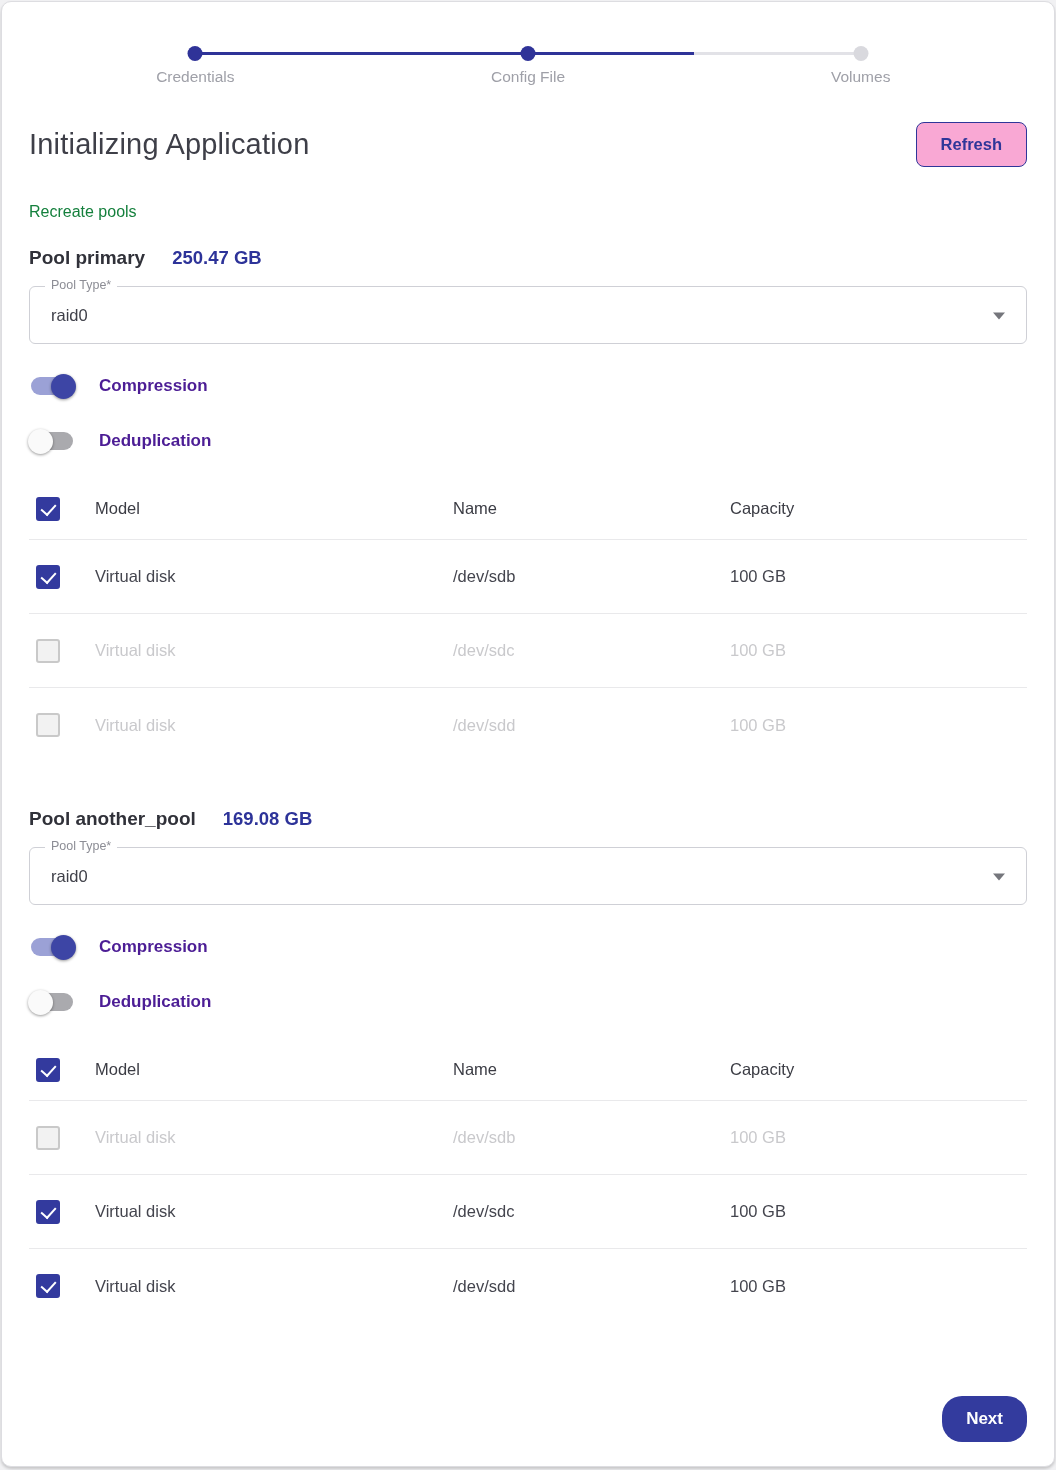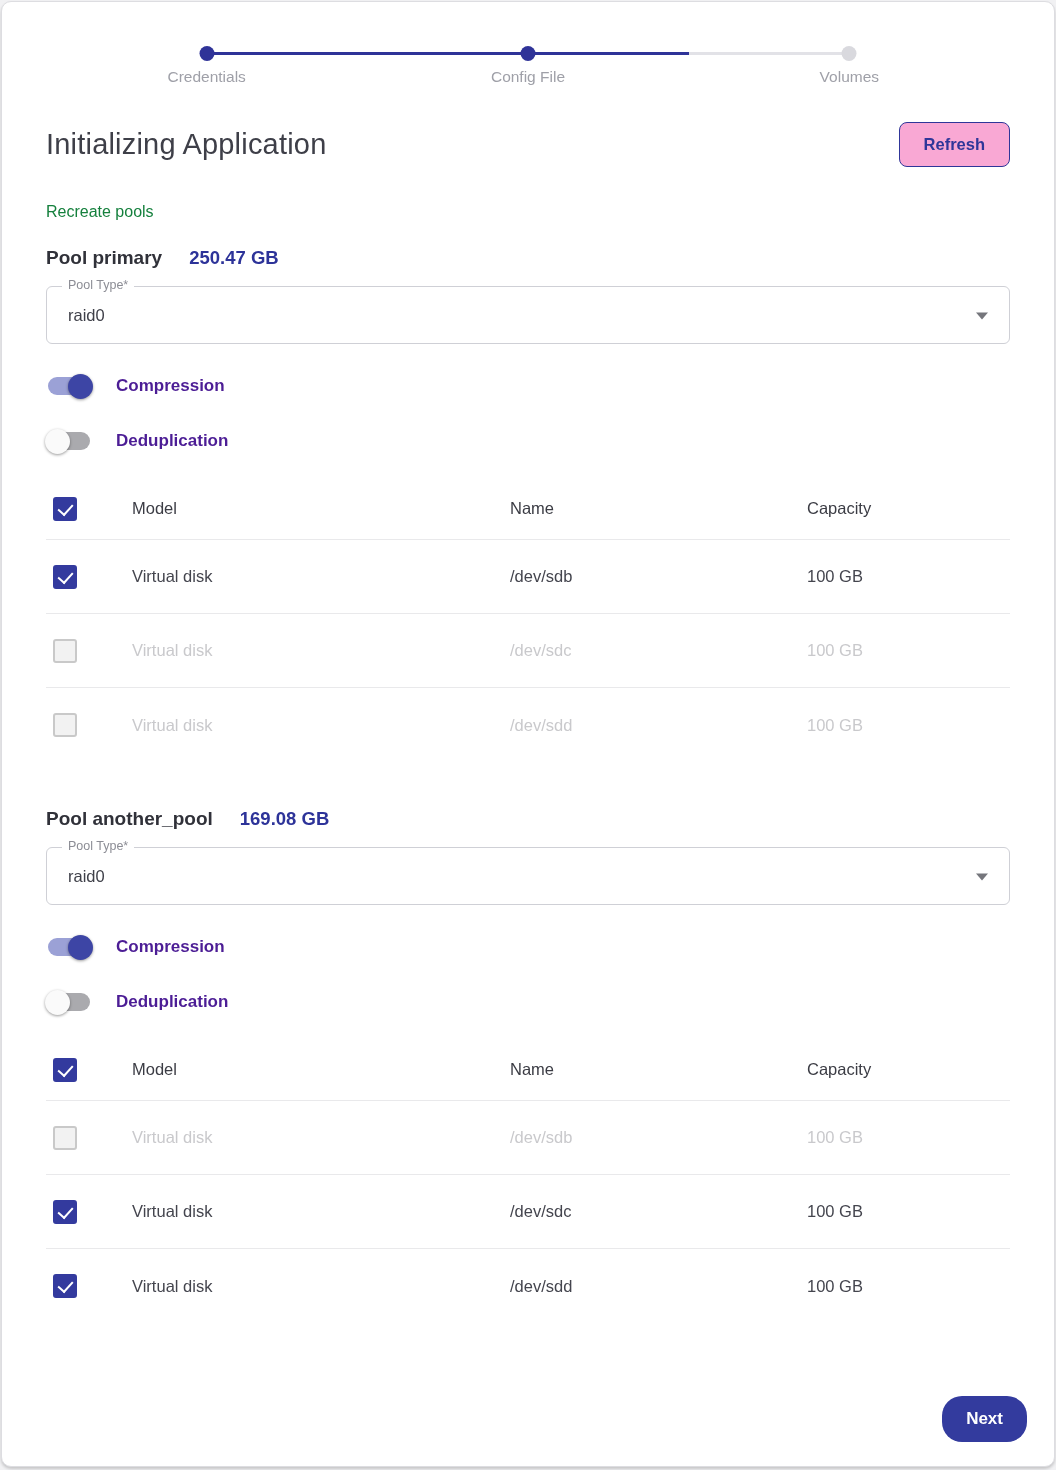--- a/index.html
+++ b/index.html
@@ -1,21 +1,21 @@
 <!DOCTYPE html>
 <html><head>
 <meta charset="utf-8">
 <style>
   * { margin:0; padding:0; box-sizing:border-box; }
   html,body { width:1056px; height:1470px; background:#f1f1f3; font-family:"Liberation Sans", sans-serif; }
   .card {
     position:absolute; left:1px; top:1px; width:1054px; height:1466px;
     background:#ffffff; border:1px solid #dddde1; border-radius:10px;
     box-shadow:0 2px 3px rgba(0,0,0,0.18);
-    padding:0 44px; overflow:hidden;
+    padding:0 27px; overflow:hidden;
   }
   
   .stepper { display:flex; padding-top:44px; }
   .step { flex:1; position:relative; text-align:center; }
   .dotrow { position:relative; height:15px; }
   .half { position:absolute; top:6px; height:3px; }
   .half.l { left:0; right:50%; }
   .half.r { left:50%; right:0; }
   .half.indigo { background:#2f3398; }
   .half.gray { background:#e2e2e7; }
@@ -49,21 +49,21 @@
   .switch { position:relative; width:42px; height:18px; margin-left:2px; cursor:pointer; }
   .track { position:absolute; inset:0; border-radius:9px; background:#aaaaae; }
   .thumb { position:absolute; top:-3.5px; left:-3px; width:25px; height:25px; border-radius:50%;
            background:#fafafa; box-shadow:0 1px 3px rgba(0,0,0,0.4); }
   .switch.on .track { background:#9ba1d6; }
   .switch.on .thumb { left:20px; background:#3d45a5; }
   .switch-label { margin-left:26px; font-size:17px; color:#4c1d95;font-weight:bold; }
   
   .disk-table { margin-top:24px; }
   .trow { display:grid; grid-template-columns:66px 358px 277px 1fr; align-items:center;
-          border-bottom:1px solid #e9e9eb;gap:20px; }
+          border-bottom:1px solid #e9e9eb; }
   .trow.head { height:62px; }
   .trow.body { height:74px; }
   .trow.body:last-child { border-bottom:none; }
   .cell { font-size:16.5px; color:#44454e; }
   .trow.head .cell { color:#3b3c44; }
   .checkbox { width:24px; height:24px; margin-left:7px; border-radius:3px; position:relative;
               background:#f2f2f2; border:2px solid #c9c9c9; cursor:pointer; }
   .checkbox.on { background:#333a9e; border-color:#333a9e; }
   .checkbox.on::after { content:""; position:absolute; left:6px; top:2px; width:7px; height:12px;
               border-right:2.5px solid #fff; border-bottom:2.5px solid #fff; transform:rotate(42deg); }

